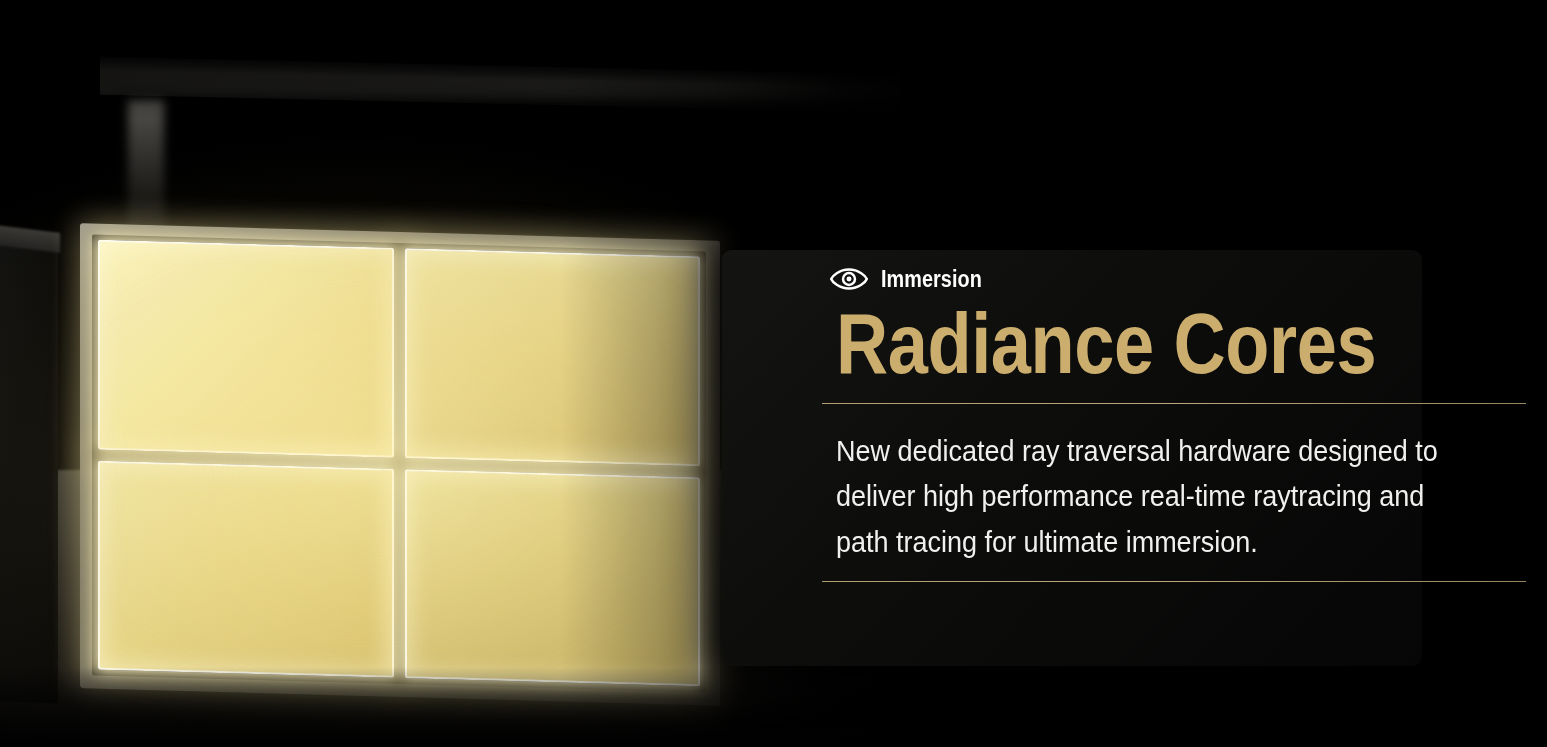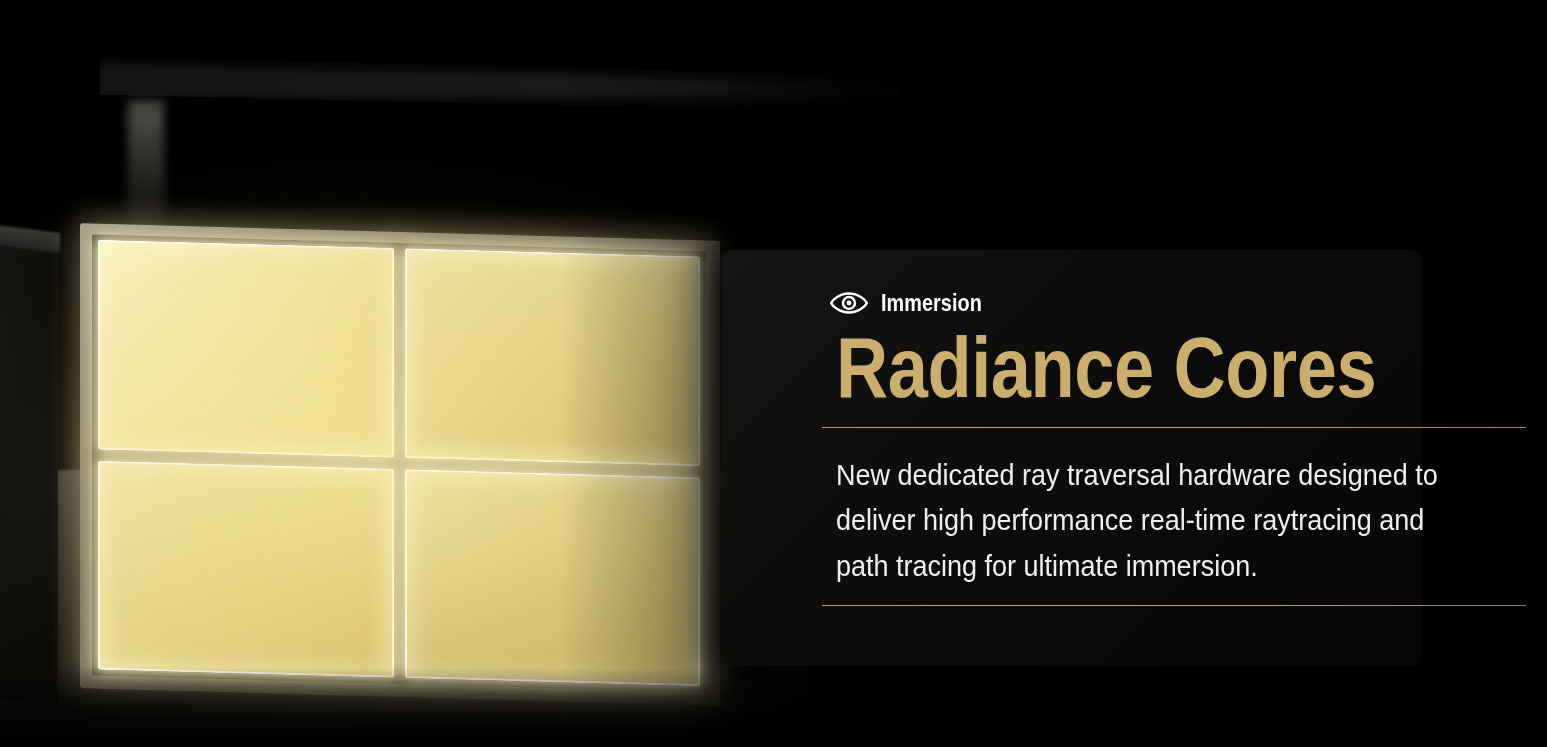--- a/index.html
+++ b/index.html
@@ -175,21 +175,21 @@
     left: 722px; top: 250px;
     width: 700px; height: 416px;
     background: linear-gradient(135deg, #141413 0%, #0d0d0c 40%, #060606 100%);
     border-radius: 10px;
     box-shadow: 0 0 40px 14px rgba(0,0,0,0.9);
   }
 
   
   .content {
     position: absolute;
-    left: 822px; top: 288px;
+    left: 822px; top: 264px;
     width: 704px;
   }
 
   .eyebrow {
     display: flex;
     align-items: center;
     gap: 13px;
     height: 30px;
     margin-left: 8px;
   }

